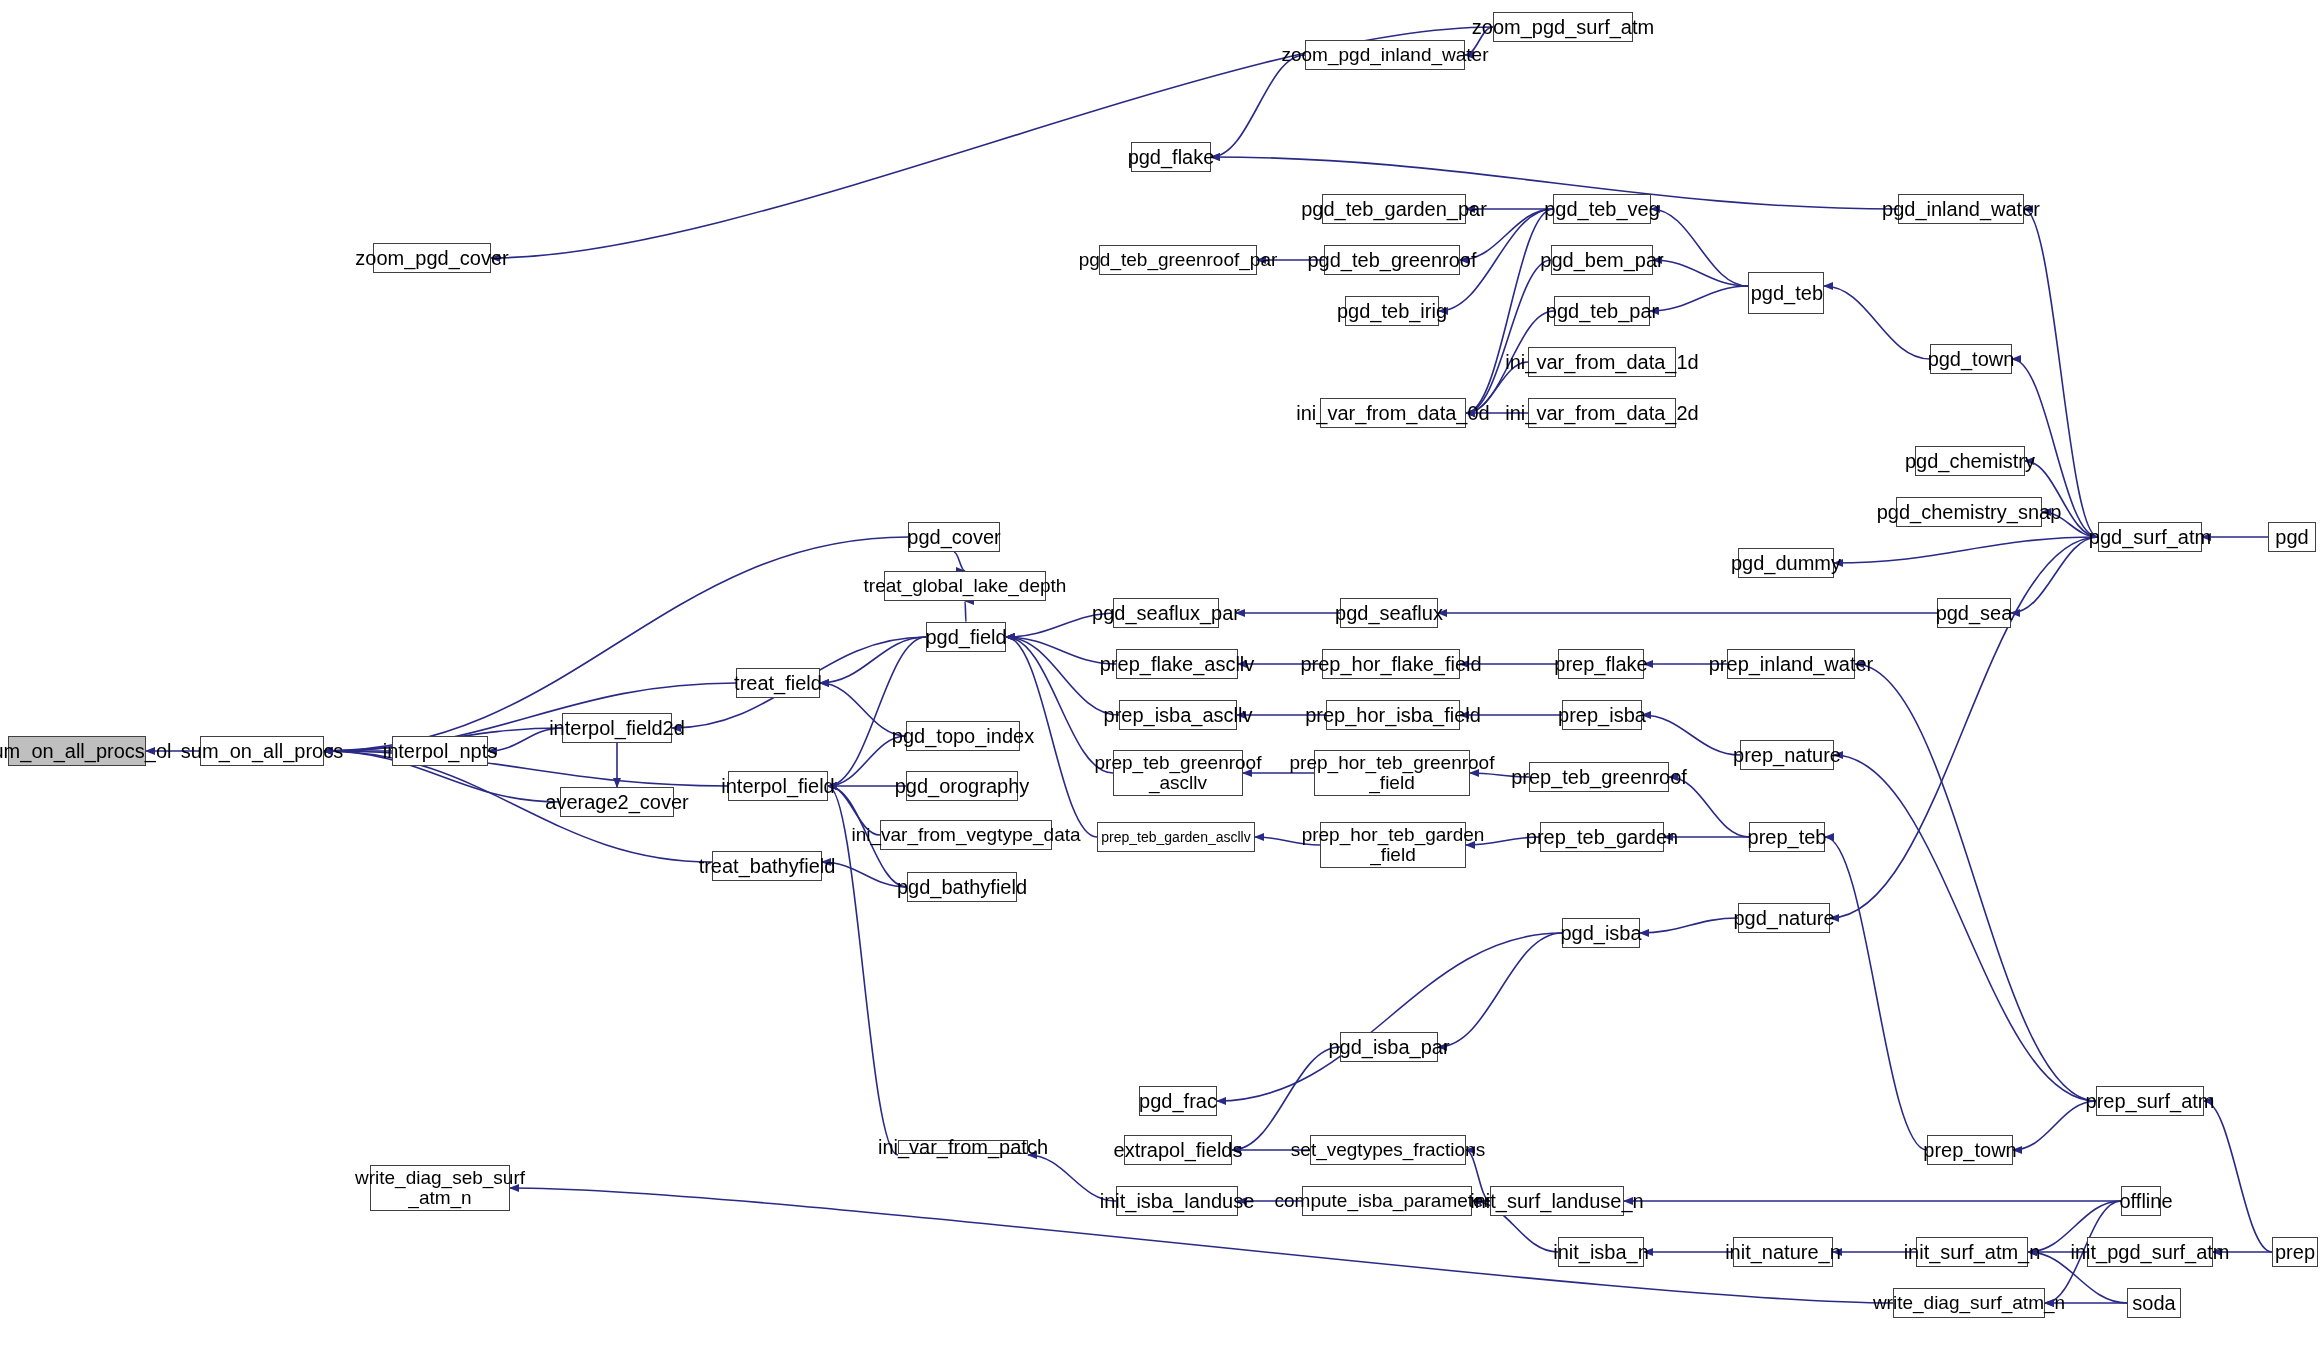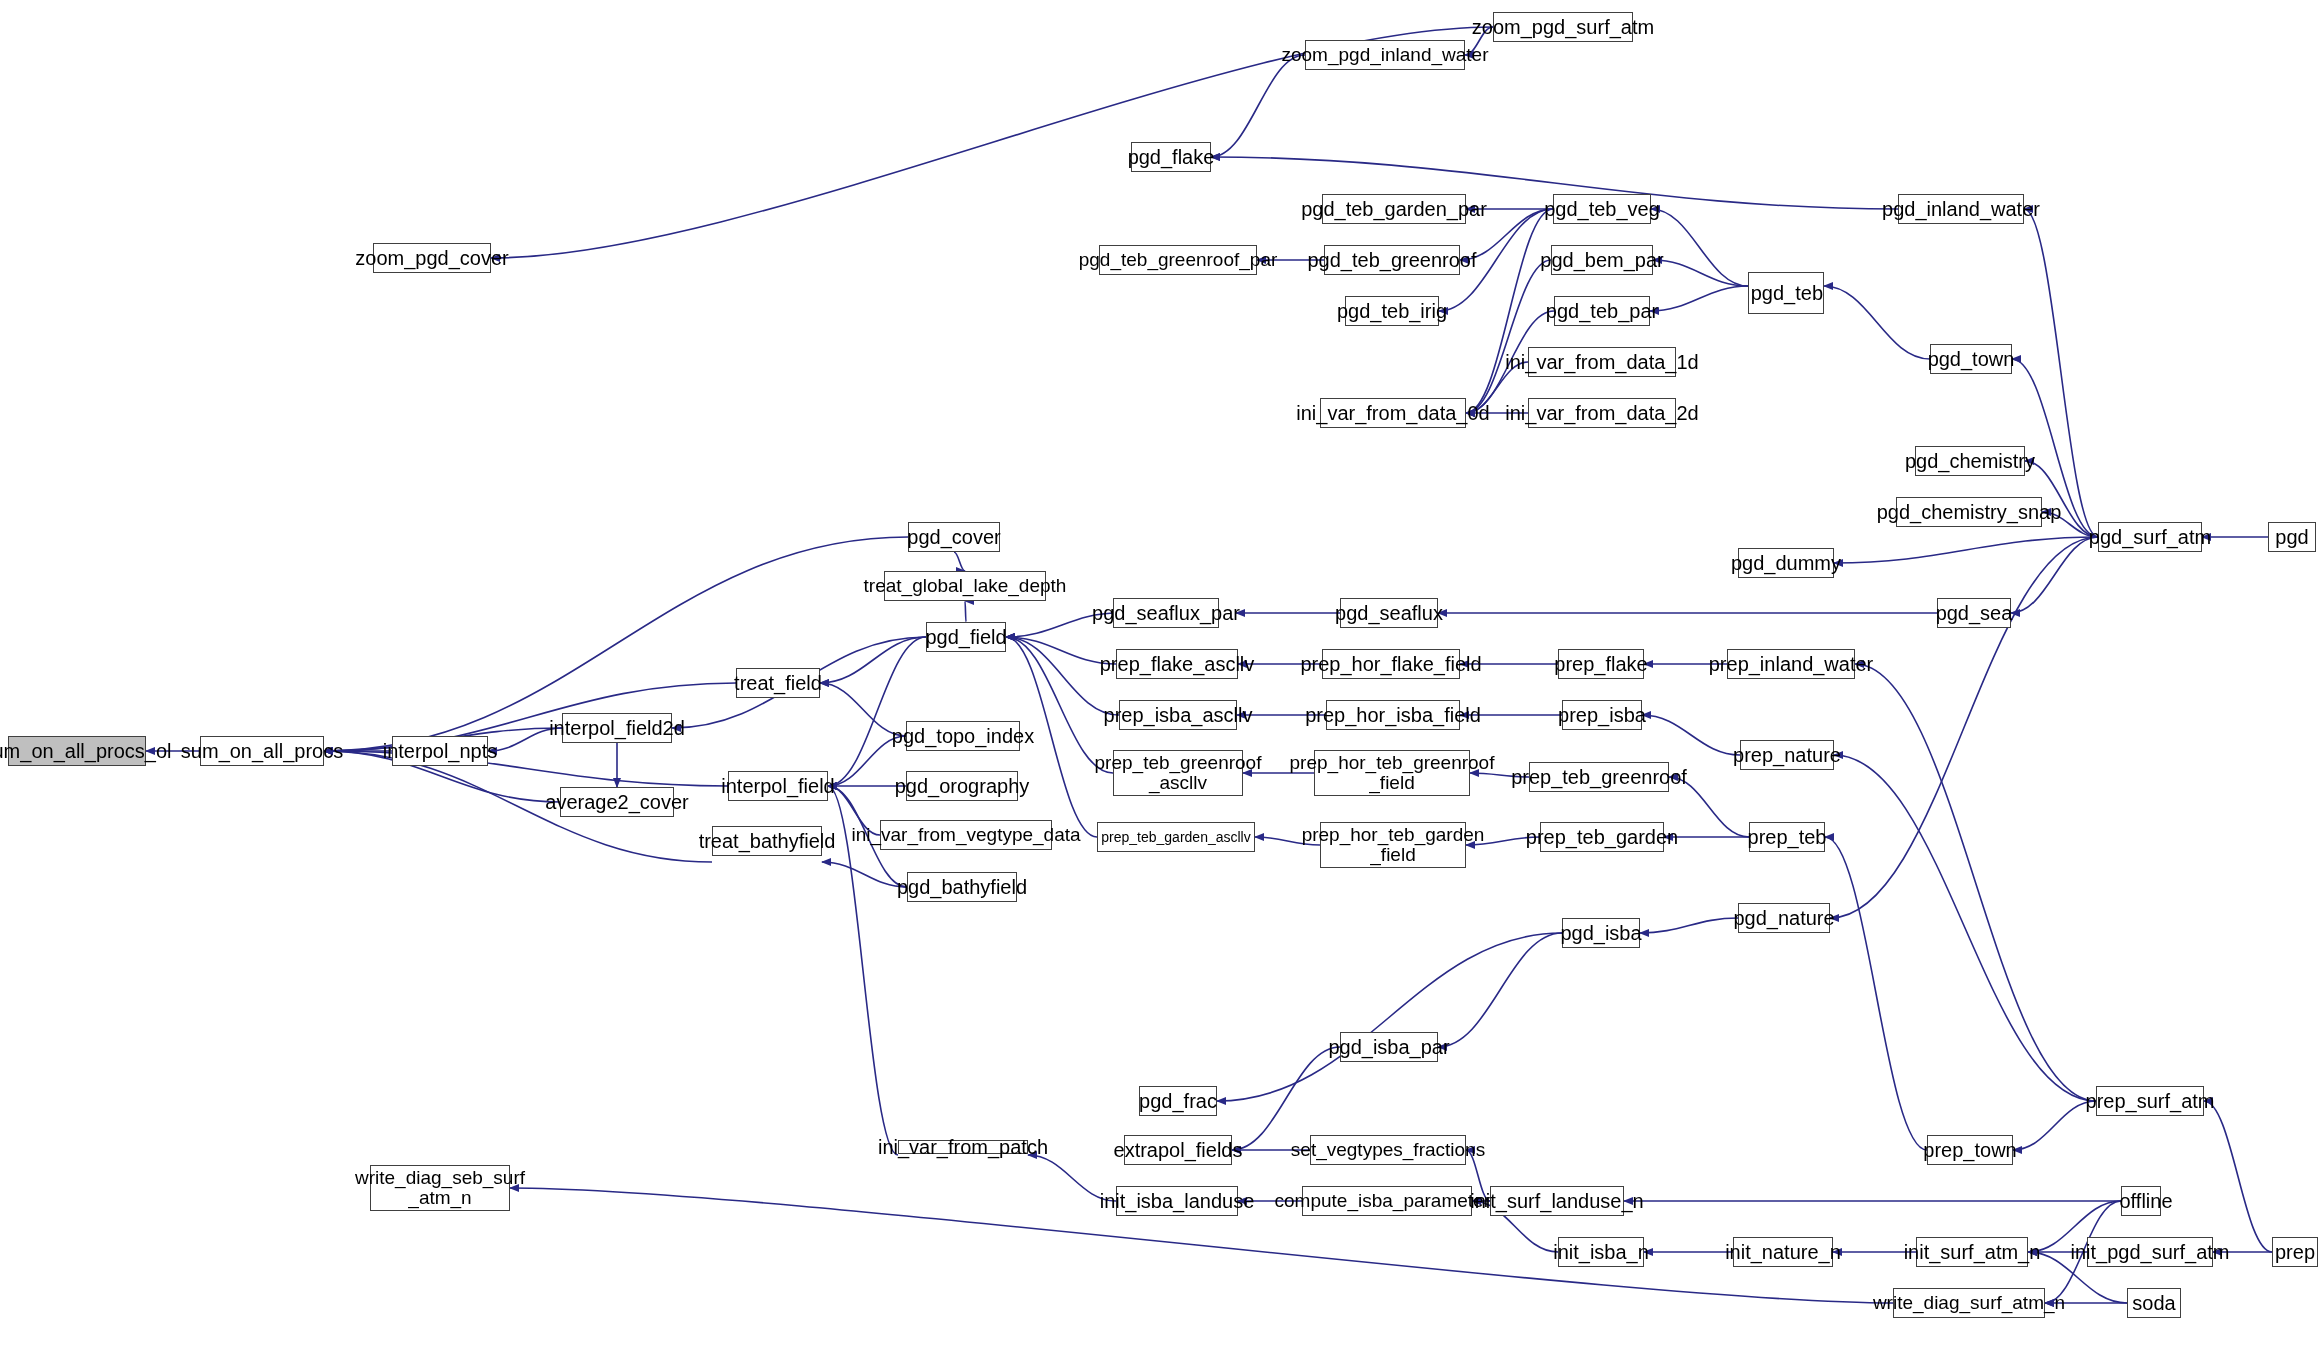--- a/index.html
+++ b/index.html
@@ -139,21 +139,21 @@
         <path d="M954,552 C958.62,552 960.38,571 965,571" stroke="#292986" stroke-width="1.6" fill="none" marker-end="url(#ah)"></path>
         <path d="M966,622 C965.58,622 965.42,601 965,601" stroke="#292986" stroke-width="1.6" fill="none" marker-end="url(#ah)"></path>
       </g>
   </svg>
   <div id="node-layer">
       <div class="node focus" style="left: 8px; top: 736px; width: 138px; height: 30px;"><span>sum_on_all_procs_ol</span></div>
       <div class="node" style="left: 200px; top: 736px; width: 124px; height: 30px;"><span>sum_on_all_procs</span></div>
       <div class="node" style="left: 392px; top: 736px; width: 96px; height: 30px;"><span>interpol_npts</span></div>
       <div class="node" style="left: 562px; top: 713px; width: 110px; height: 30px;"><span>interpol_field2d</span></div>
       <div class="node" style="left: 560px; top: 787px; width: 114px; height: 30px;"><span>average2_cover</span></div>
-      <div class="node" style="left: 712px; top: 826px; width: 110px; height: 30px;"><span>treat_bathyfield</span></div>
+      <div class="node" style="left: 712px; top: 851px; width: 110px; height: 30px;"><span>treat_bathyfield</span></div>
       <div class="node" style="left: 728px; top: 771px; width: 100px; height: 30px;"><span>interpol_field</span></div>
       <div class="node" style="left: 736px; top: 668px; width: 84px; height: 30px;"><span>treat_field</span></div>
       <div class="node" style="left: 906px; top: 721px; width: 114px; height: 30px;"><span>pgd_topo_index</span></div>
       <div class="node" style="left: 906px; top: 771px; width: 112px; height: 30px;"><span>pgd_orography</span></div>
       <div class="node" style="left: 880px; top: 820px; width: 172px; height: 30px; font-size: 19px;"><span>ini_var_from_vegtype_data</span></div>
       <div class="node" style="left: 907px; top: 872px; width: 110px; height: 30px;"><span>pgd_bathyfield</span></div>
       <div class="node" style="left: 898px; top: 1140px; width: 130px; height: 14px;"><span>ini_var_from_patch</span></div>
       <div class="node" style="left: 908px; top: 522px; width: 92px; height: 30px;"><span>pgd_cover</span></div>
       <div class="node" style="left: 884px; top: 571px; width: 162px; height: 30px; font-size: 19px;"><span>treat_global_lake_depth</span></div>
       <div class="node" style="left: 926px; top: 622px; width: 80px; height: 30px;"><span>pgd_field</span></div>

